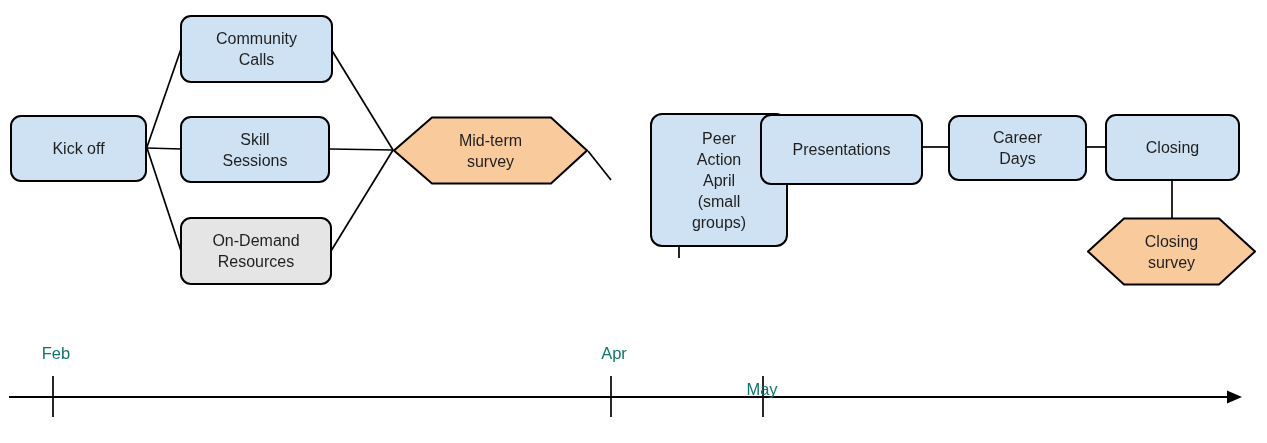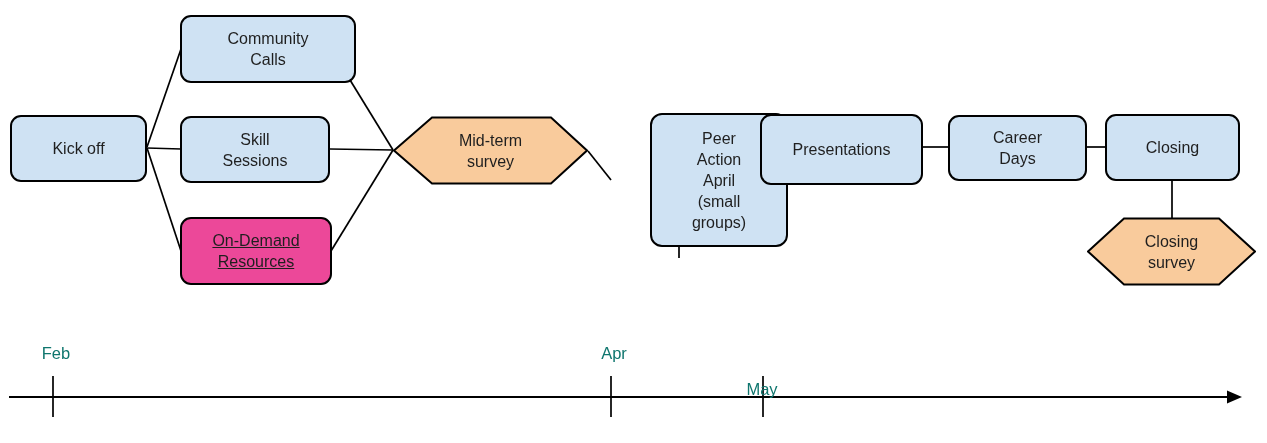--- a/index.html
+++ b/index.html
@@ -30,39 +30,39 @@
     display: flex;
     align-items: center;
     justify-content: center;
     text-align: center;
     font-size: 16px;
     line-height: 21px;
     color: #1f1f1f;
     white-space: pre-line;
   }
   .fill-blue { background: #cfe2f3; }
-  .fill-gray { background: #ec4899; text-decoration: underline; }
+  .fill-gray { background: #e5e5e5; }
   .node.hex {
     border: none;
     border-radius: 0;
     background: transparent;
   }
   .hex svg {
     position: absolute;
     left: 0;
     top: 0;
     width: 100%;
     height: 100%;
   }
   .hex .lbl { position: relative; z-index: 1; }
   .node.peer { border-radius: 12px; margin-left: 40px; }
 
   
   .n-kickoff       { left: 10px;   top: 115px; width: 137px; height: 67px; justify-content: center; }
-  .n-community     { left: 180px;  top: 15px;  width: 176px; height: 68px; }
+  .n-community     { left: 180px;  top: 15px;  width: 153px; height: 68px; }
   .n-skill         { left: 180px;  top: 116px; width: 150px; height: 67px; }
   .n-ondemand      { left: 180px;  top: 217px; width: 152px; height: 68px; }
   .n-midterm       { left: 393px;  top: 116px; width: 195px; height: 69px; }
   .n-peer          { left: 610px;  top: 113px; width: 138px; height: 134px; }
   .n-presentations { left: 760px;  top: 114px; width: 163px; height: 71px; }
   .n-career        { left: 948px;  top: 115px; width: 139px; height: 66px; }
   .n-closing       { left: 1105px; top: 114px; width: 135px; height: 67px; }
   .n-closingsurvey { left: 1087px; top: 217px; width: 169px; height: 69px; }
 
   .month-label {

